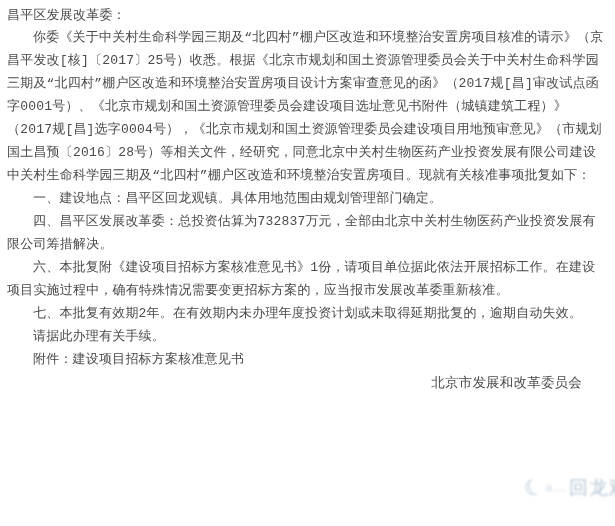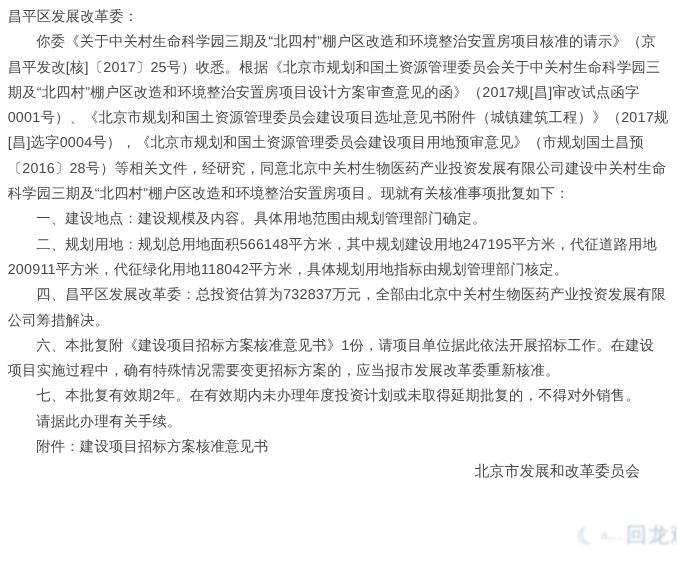--- a/index.html
+++ b/index.html
@@ -18,21 +18,21 @@
     width: 615px;
     height: 526px;
     padding: 3px 7px 0 7px;
     color: #4a4a4a;
     font-size: 13px;
     line-height: 23px;
     letter-spacing: 0.2px;
     filter: blur(0.3px);
   }
   p { margin: 0; padding: 0; }
-  .indent { text-indent: 2em; }
+  .indent { text-indent: 2em; font-family: Liberation Mono, monospace; }
   .signature {
     text-align: right;
     padding-right: 26px;
     font-size: 13.5px;
   }
   .watermark {
     position: absolute;
     top: 476px;
     right: -14px;
     display: flex;
@@ -65,31 +65,30 @@
 </style>
 </head>
 <body>
 
 <div class="page">
 
   <p class="salutation">昌平区发展改革委：</p>
 
   <p class="indent">你委《关于中关村生命科学园三期及“北四村”棚户区改造和环境整治安置房项目核准的请示》（京昌平发改[核]〔2017〕25号）收悉。根据《北京市规划和国土资源管理委员会关于中关村生命科学园三期及“北四村”棚户区改造和环境整治安置房项目设计方案审查意见的函》（2017规[昌]审改试点函字0001号）、《北京市规划和国土资源管理委员会建设项目选址意见书附件（城镇建筑工程）》（2017规[昌]选字0004号），《北京市规划和国土资源管理委员会建设项目用地预审意见》（市规划国土昌预〔2016〕28号）等相关文件，经研究，同意北京中关村生物医药产业投资发展有限公司建设中关村生命科学园三期及“北四村”棚户区改造和环境整治安置房项目。现就有关核准事项批复如下：</p>
 
-  <p class="indent">一、建设地点：建设规模及内容。具体用地范围由规划管理部门确定。</p>
+  <p class="indent">一、建设地点：昌平区回龙观镇。具体用地范围由规划管理部门确定。</p>
 
-  <p class="indent">二、规划用地：规划总用地面积566148平方米，其中规划建设用地247195平方米，代征道路用地200911平方米，代征绿化用地118042平方米，具体规划用地指标由规划管理部门核定。</p>
 
 
   <p class="indent">四、昌平区发展改革委：总投资估算为732837万元，全部由北京中关村生物医药产业投资发展有限公司筹措解决。</p>
 
 
   <p class="indent">六、本批复附《建设项目招标方案核准意见书》1份，请项目单位据此依法开展招标工作。在建设项目实施过程中，确有特殊情况需要变更招标方案的，应当报市发展改革委重新核准。</p>
 
-  <p class="indent">七、本批复有效期2年。在有效期内未办理年度投资计划或未取得延期批复的，不得对外销售。</p>
+  <p class="indent">七、本批复有效期2年。在有效期内未办理年度投资计划或未取得延期批复的，逾期自动失效。</p>
 
   <p class="indent">请据此办理有关手续。</p>
 
   <p class="indent">附件：建设项目招标方案核准意见书</p>
 
   <p class="signature">北京市发展和改革委员会</p>
 
   <div class="watermark">
     <span class="wm-icon">☾</span>
     <span class="wm-mini">a‥‥</span>

